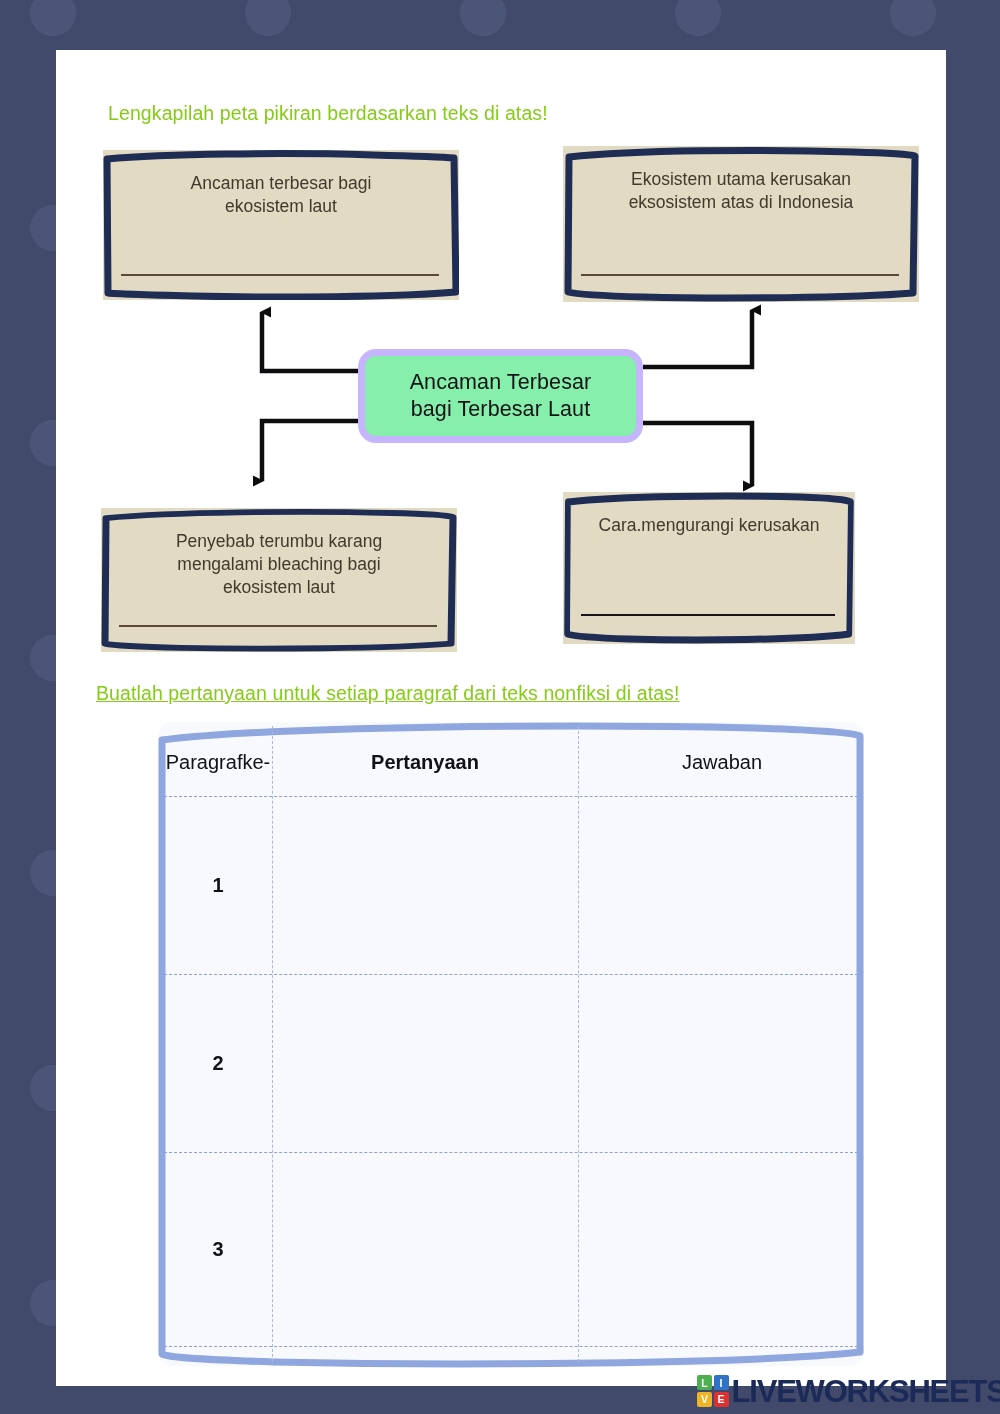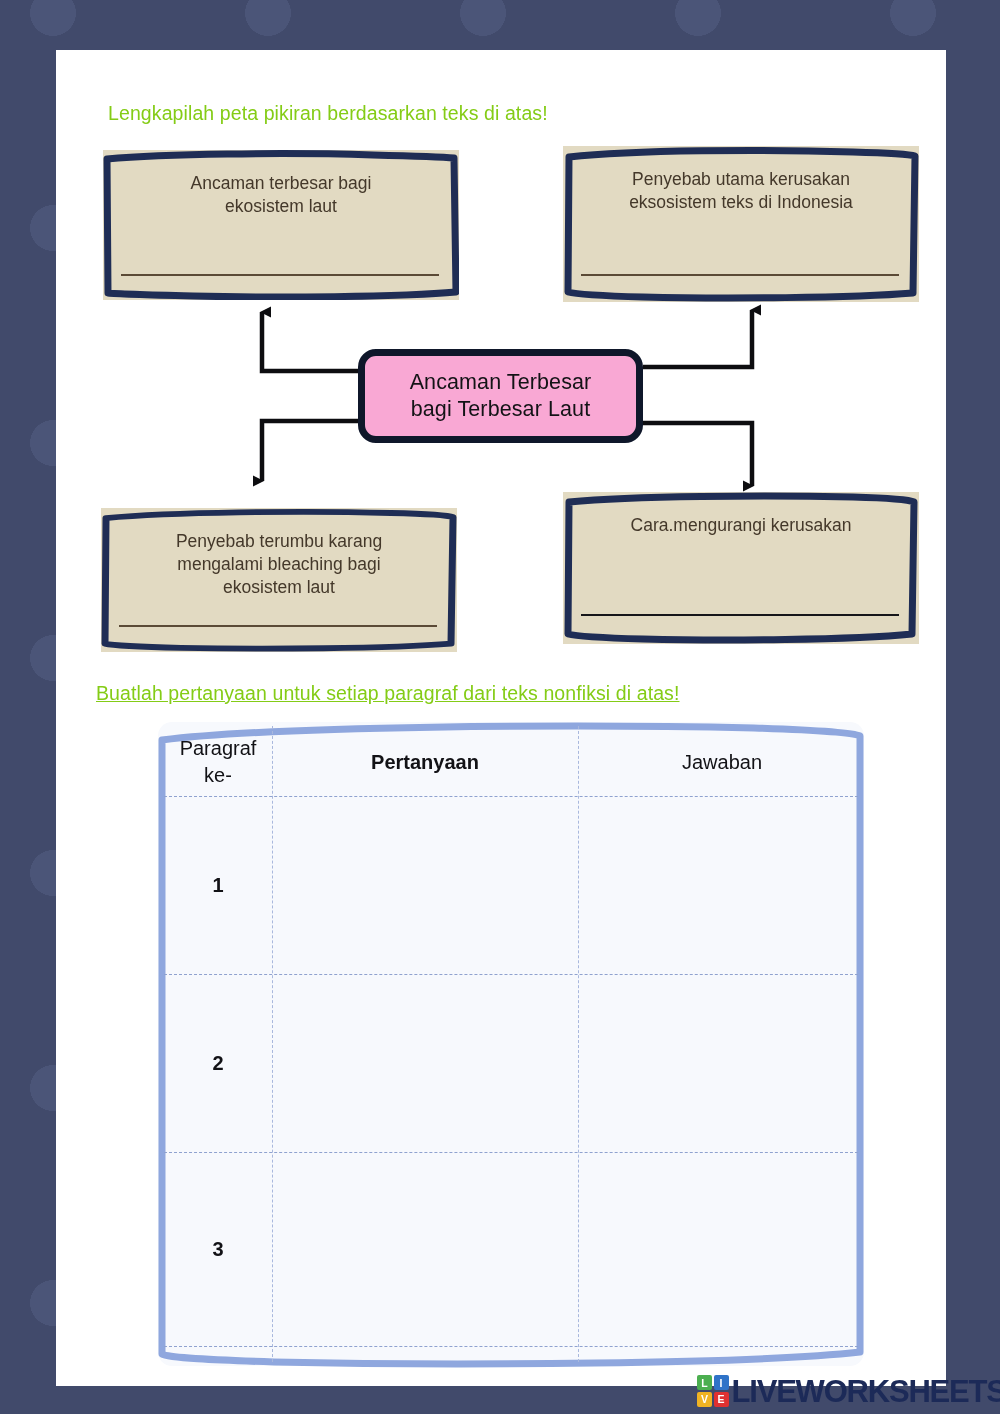--- a/index.html
+++ b/index.html
@@ -83,36 +83,36 @@
   .note-box .box-frame {
     position: absolute;
     inset: 0;
     pointer-events: none;
   }
   .note-box .box-frame svg { display: block; width: 100%; height: 100%; }
 
   #note-tl { left: 103px; top: 150px;  width: 356px; height: 150px; }
   #note-tr { left: 563px; top: 146px;  width: 356px; height: 156px; }
   #note-bl { left: 101px; top: 508px;  width: 356px; height: 144px; }
-  #note-br { left: 563px; top: 492px;  width: 356px; height: 152px; }
+  #note-br { left: 563px; top: 492px;  width: 292px; height: 152px; }
 
   #note-tl .answer-line { bottom: 24px; }
   #note-tr .answer-line { bottom: 26px; }
   #note-bl .answer-line { bottom: 25px; }
   #note-br .answer-line { bottom: 28px; border-bottom-color: #16161a; }
 
   
   #center-node {
     position: absolute;
     left: 358px;
     top: 349px;
     width: 285px;
     height: 94px;
-    background: #f9a8d4;
-    border: 7px solid #0f172a;
+    background: #86efac;
+    border: 7px solid #c4b5fd;
     border-radius: 18px;
     display: flex;
     align-items: center;
     justify-content: center;
     z-index: 4;
   }
   #center-node .center-text {
     text-align: center;
     font-size: 21.5px;
     line-height: 1.25;
@@ -258,22 +258,22 @@
     <span class="note-text">ekosistem laut</span>
     <div class="answer-line"></div>
   </div>
 
   <div class="note-box" id="note-tr">
     <div class="box-frame">
       <svg viewBox="0 0 356 156" preserveAspectRatio="none" xmlns="http://www.w3.org/2000/svg">
         <path d="M6,11 C70,4 200,3 290,6 C325,7 346,8 352,10 L350,147 C290,152 160,153 80,151 C44,150 12,148 5,146 Z" fill="none" stroke="#1f2d55" stroke-width="7" stroke-linejoin="round"></path>
       </svg>
     </div>
-    <span class="note-text">Penyebab utama kerusakan</span>
-    <span class="note-text">eksosistem teks di Indonesia</span>
+    <span class="note-text">Ekosistem utama kerusakan</span>
+    <span class="note-text">eksosistem atas di Indonesia</span>
     <div class="answer-line"></div>
   </div>
 
   <div id="center-node">
     <div class="center-text">
       <span>Ancaman Terbesar</span><br>
       <span>bagi Terbesar Laut</span>
     </div>
   </div>
 
@@ -315,21 +315,21 @@
 
     <div class="vline" style="left:114px;"></div>
     <div class="vline" style="left:420px;"></div>
 
     <div class="hline" style="top:74px;"></div>
     <div class="hline" style="top:252px;"></div>
     <div class="hline" style="top:430px;"></div>
     <div class="hline" style="top:624px;"></div>
   </div>
 
-  <div class="th-cell" style="left:6px; top:6px; width:108px; height:68px; flex-direction:column;">
+  <div class="th-cell" style="left:6px; top:6px; width:108px; height:68px; flex-direction:row;">
     <span>Paragraf</span>
     <span>ke-</span>
   </div>
   <div class="th-cell" style="left:114px; top:6px; width:306px; height:68px;font-weight:bold;">
     <span>Pertanyaan</span>
   </div>
   <div class="th-cell" style="left:420px; top:6px; width:288px; height:68px;">
     <span>Jawaban</span>
   </div>
 

